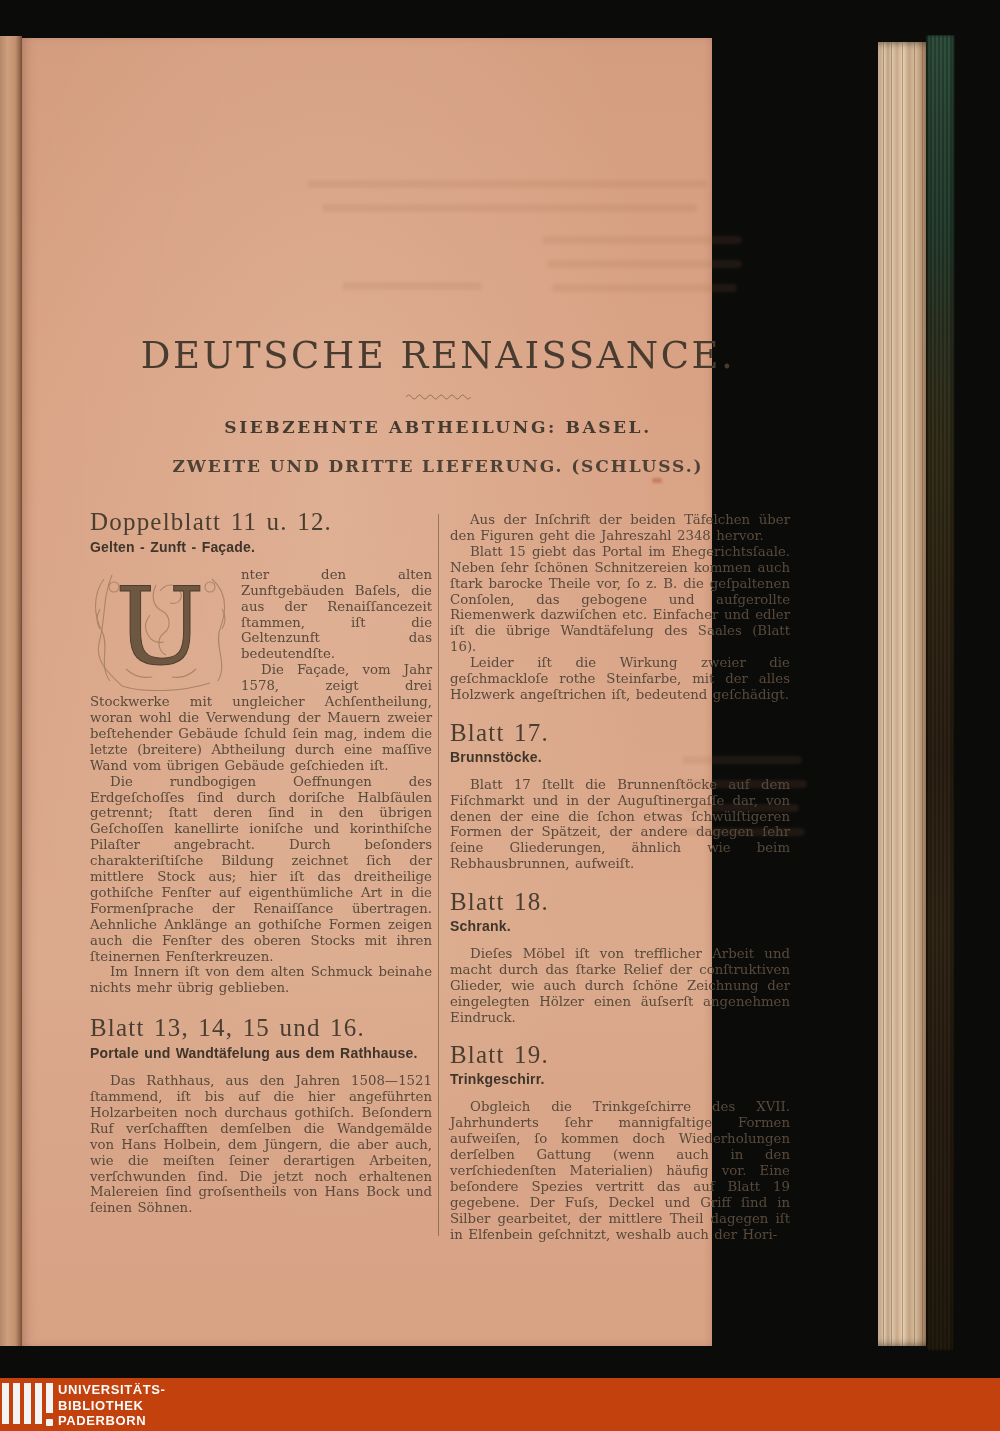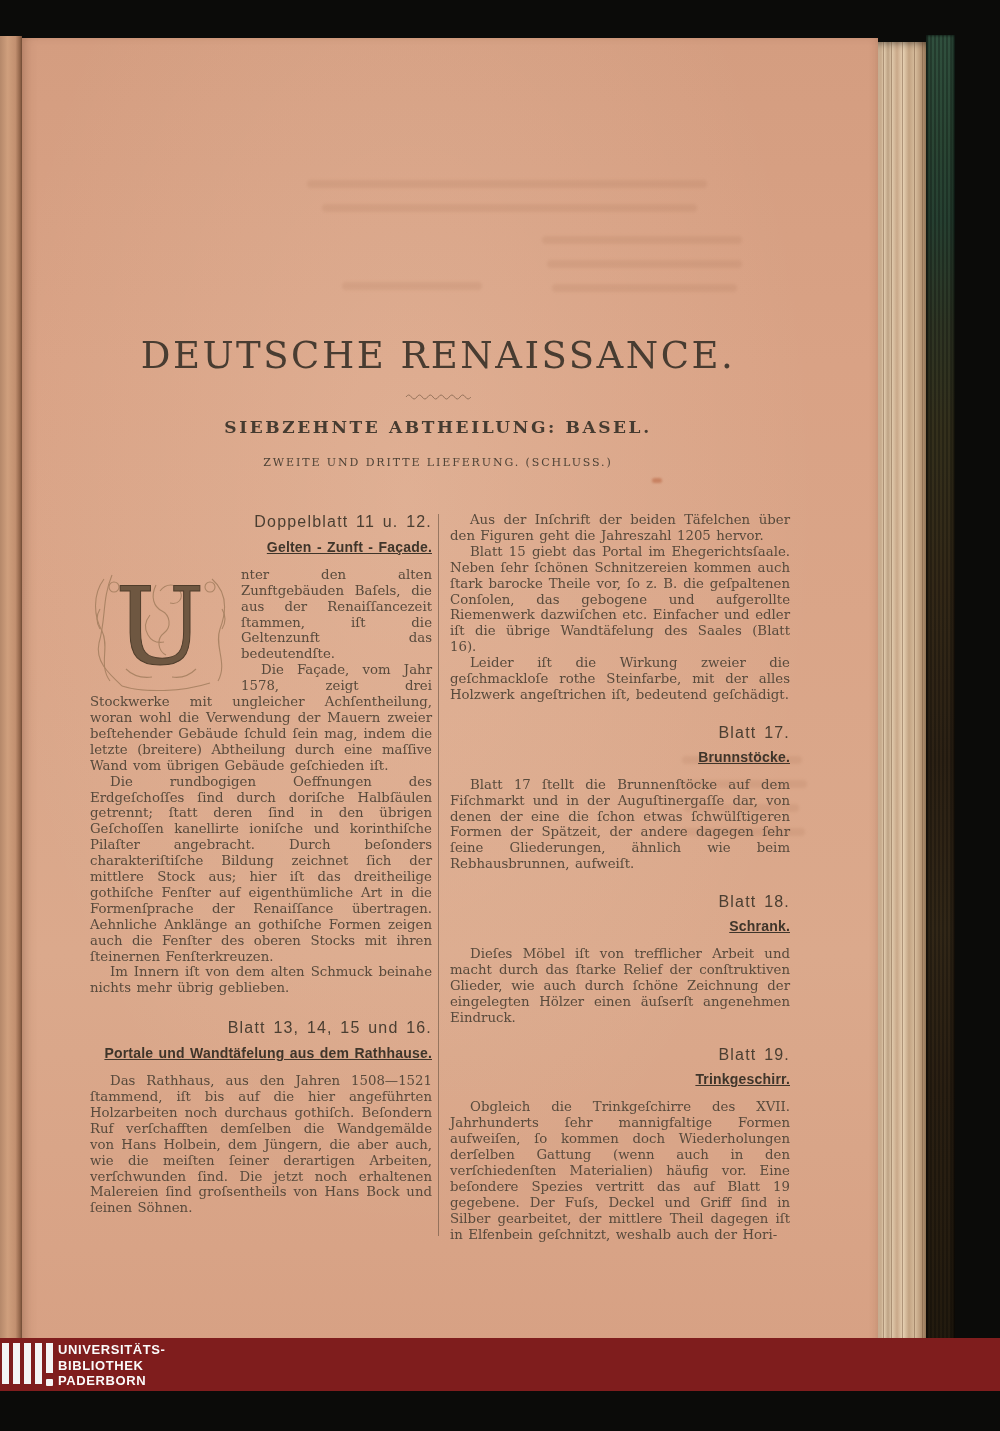--- a/index.html
+++ b/index.html
@@ -9,21 +9,21 @@
     background:#0b0b09;
   }
   .stage{position:relative;width:1000px;height:1431px;background:#0b0b09;}
 
   
   .page-fold{
     position:absolute;left:0;top:36px;width:22px;height:1310px;
     background:linear-gradient(90deg,#b5886a 0%,#cf9f7d 35%,#c29070 70%,#8f6348 92%,#6e4a34 100%);
   }
   .page{
-    position:absolute;left:22px;top:38px;width:856px;height:1308px;
+    position:absolute;left:22px;top:38px;width:690px;height:1308px;
     background:
       radial-gradient(ellipse at 45% 35%, rgba(255,236,214,.18) 0%, rgba(255,236,214,0) 60%),
       linear-gradient(180deg,#d69f82 0%,#d9a285 30%,#daa librar 0) no-repeat,
       #d8a185;
     background:
       radial-gradient(ellipse at 45% 35%, rgba(255,238,216,.16) 0%, rgba(255,238,216,0) 62%),
       linear-gradient(180deg,#d49d80 0%,#d9a285 25%,#dba98c 70%,#d7a184 100%);
     box-shadow:inset 8px 0 14px -8px rgba(90,50,30,.45), inset -6px 0 10px -7px rgba(120,70,45,.35);
   }
 
@@ -54,51 +54,51 @@
   .ghost.red{background:#b0542f;opacity:.45;height:5px;width:10px;filter:blur(1px);}
 
   
   .title-block{position:absolute;left:68px;top:296px;width:696px;text-align:center;color:#43382e;}
   .main-title{
     margin:0;font-weight:normal;font-size:37px;letter-spacing:2.5px;
     font-family:"DejaVu Serif","Liberation Serif",serif;color:#483c31;
   }
   .ornament{display:block;margin:15px auto 10px;opacity:.75;}
   .section-heading{margin:16px 0 12px;font-weight:600;font-size:17px;letter-spacing:2.6px;color:#463b30;}
-  .section-subheading{margin:19px 0 0;font-weight:normal;font-size:11px;letter-spacing:1.9px;color:#4e4236;}
+  .section-subheading{margin:19px 0 0;font-weight:bold;font-size:17px;letter-spacing:1.9px;color:#4e4236;}
 
   .columns{position:absolute;left:68px;top:474px;width:700px;display:flex;align-items:stretch;}
   .col{color:#584a3c;font-size:13.3px;line-height:15.9px;text-align:justify;word-spacing:1.2px;}
   .col-left{width:342px;}
   .col-divider{width:1px;background:rgba(92,72,56,.55);margin:2px 11px 6px 6px;}
   .col-right{flex:1;}
 
   .para{margin:0;text-indent:20px;}
   .para.noindent{text-indent:0;}
 
   .doppel-heading,.blatt-heading{
-    font-family:Liberation Sans, sans-serif;font-weight:normal;
-    font-size:16px;letter-spacing:1.2px;word-spacing:2px;text-align:right;
+    font-family:Liberation Serif, serif;font-weight:normal;
+    font-size:25px;letter-spacing:1.2px;word-spacing:2px;text-align:left;
     color:#4a3e31;margin:24px 0 10px;
   }
   .doppel-heading{margin-top:2px;}
   .bold-subheading{
     font-family:"Liberation Sans","DejaVu Sans",sans-serif;font-weight:bold;
-    font-size:14px;letter-spacing:.2px;text-align:right;color:#3f352a;margin:0 0 11px;text-decoration:underline;
+    font-size:14px;letter-spacing:.2px;text-align:left;color:#3f352a;margin:0 0 11px;
   }
   .col-right .blatt-heading{margin:22px 0 9px;}
 
   
   .dropcap{
     float:left;width:142px;height:122px;margin:2px 9px 2px 0;position:relative;
   }
 
   
   .footer-bar{
-    position:absolute;left:0;top:1338px;width:1000px;height:53px;background:#7f1d1d;
+    position:absolute;left:0;top:1378px;width:1000px;height:53px;background:#c2410c;
   }
   .logo-bars{position:absolute;left:2px;top:5px;width:52px;height:46px;}
   .logo-bars .bar{position:absolute;top:0;width:7px;height:41px;background:#f4f4f4;}
   .logo-bars .bar.short{height:30px;}
   .logo-bars .dot{position:absolute;width:7px;height:7px;background:#f4f4f4;border-radius:1px;top:36px;}
   .logo-text{
     position:absolute;left:58px;top:4px;
     font-family:"Liberation Sans","DejaVu Sans",sans-serif;font-weight:bold;
     font-size:13px;line-height:15.5px;letter-spacing:.6px;color:#fbfbfb;
   }
@@ -164,21 +164,21 @@
         <p class="para">Im Innern iſt von dem alten Schmuck beinahe nichts mehr übrig geblieben.</p>
 
         <h4 class="blatt-heading">Blatt 13, 14, 15 und 16.</h4>
         <div class="bold-subheading">Portale und Wandtäfelung aus dem Rathhause.</div>
         <p class="para">Das Rathhaus, aus den Jahren 1508—1521 ſtammend, iſt bis auf die hier angeführten Holzarbeiten noch durchaus gothiſch. Beſondern Ruf verſchafften demſelben die Wandgemälde von Hans Holbein, dem Jüngern, die aber auch, wie die meiſten ſeiner derartigen Arbeiten, verſchwunden ſind. Die jetzt noch erhaltenen Malereien ſind groſsentheils von Hans Bock und ſeinen Söhnen.</p>
       </div>
 
       <div class="col-divider"></div>
 
       <div class="col col-right">
-        <p class="para">Aus der Inſchrift der beiden Täfelchen über den Figuren geht die Jahreszahl 1205 hervor.</p>
+        <p class="para">Aus der Inſchrift der beiden Täfelchen über den Figuren geht die Jahreszahl 2348 hervor.</p>
         <p class="para">Blatt 15 giebt das Portal im Ehegerichtsſaale. Neben ſehr ſchönen Schnitzereien kommen auch ſtark barocke Theile vor, ſo z. B. die geſpaltenen Conſolen, das gebogene und aufgerollte Riemenwerk dazwiſchen etc. Einfacher und edler iſt die übrige Wandtäfelung des Saales (Blatt 16).</p>
         <p class="para">Leider iſt die Wirkung zweier die geſchmackloſe rothe Steinfarbe, mit der alles Holzwerk angeſtrichen iſt, bedeutend geſchädigt.</p>
 
         <h4 class="blatt-heading">Blatt 17.</h4>
         <div class="bold-subheading">Brunnstöcke.</div>
         <p class="para">Blatt 17 ſtellt die Brunnenſtöcke auf dem Fiſchmarkt und in der Auguſtinergaſſe dar, von denen der eine die ſchon etwas ſchwülſtigeren Formen der Spätzeit, der andere dagegen ſehr ſeine Gliederungen, ähnlich wie beim Rebhausbrunnen, aufweiſt.</p>
 
         <h4 class="blatt-heading">Blatt 18.</h4>
         <div class="bold-subheading">Schrank.</div>
         <p class="para">Dieſes Möbel iſt von trefflicher Arbeit und macht durch das ſtarke Relief der conſtruktiven Glieder, wie auch durch ſchöne Zeichnung der eingelegten Hölzer einen äuſserſt angenehmen Eindruck.</p>

